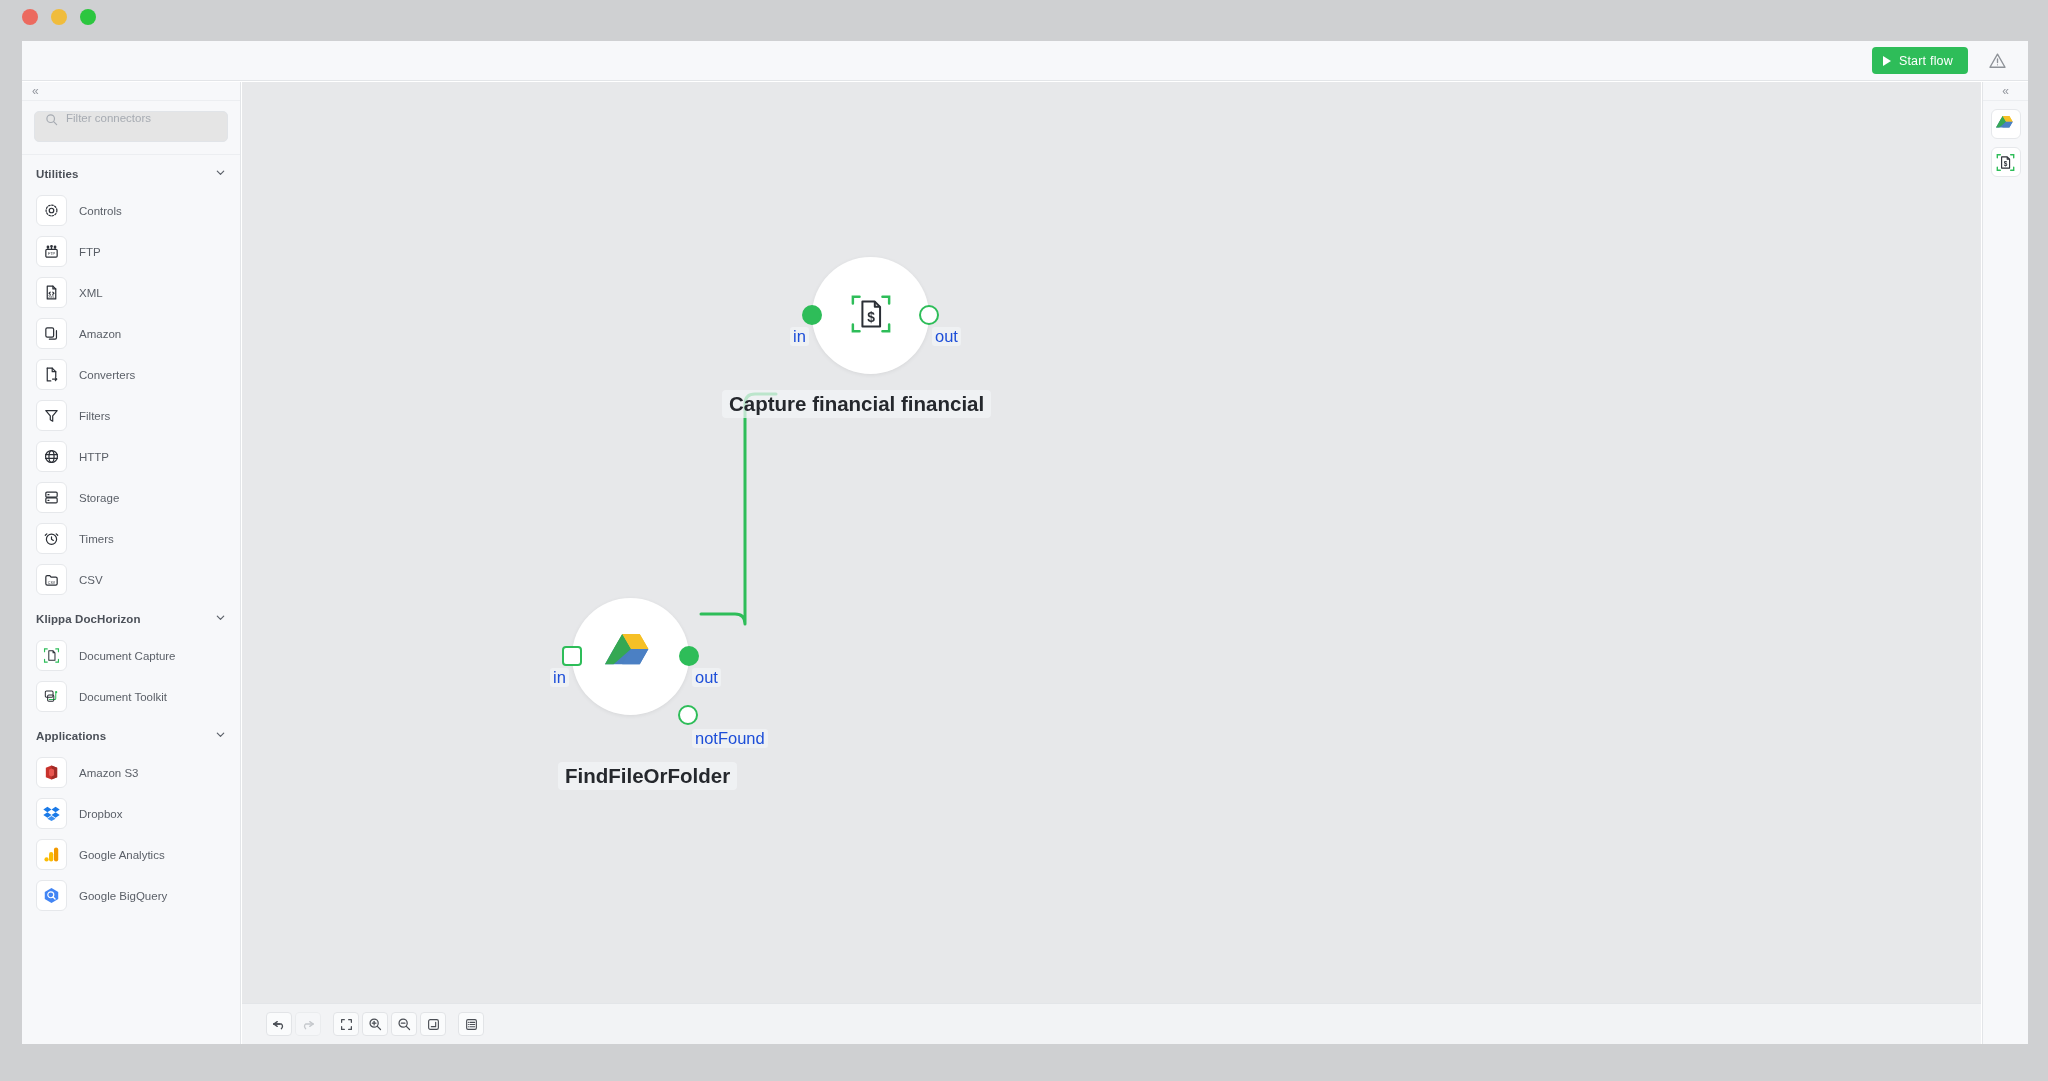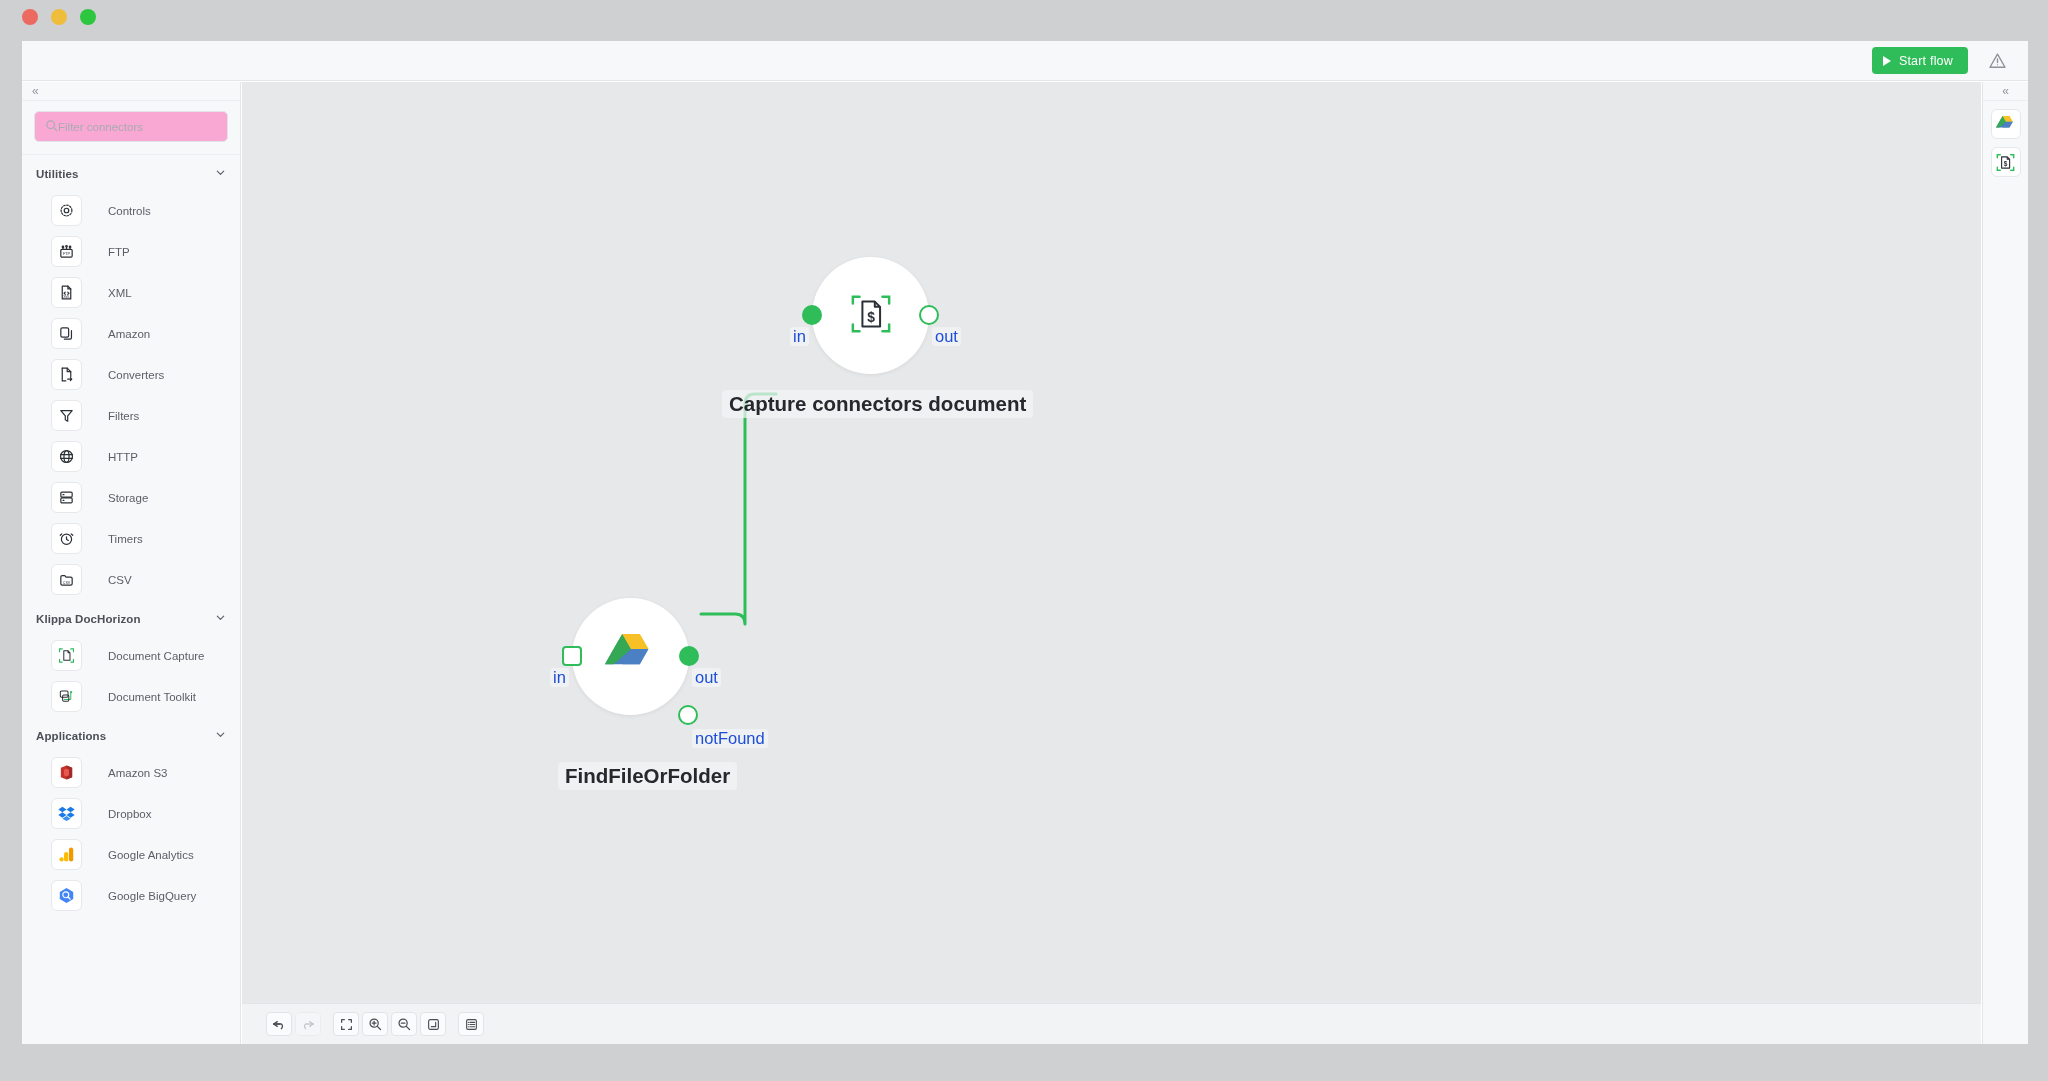--- a/index.html
+++ b/index.html
@@ -73,42 +73,42 @@
     overflow: hidden;
   }
   #sidebar-collapse-row {
     height: 19px; display: flex; align-items: center;
     padding-left: 10px;
     border-bottom: 1px solid #eceef1;
   }
   .chev-left { color: #93979e; font-size: 12px; line-height: 1; cursor: pointer; }
   #filter-wrap { padding: 10px 12px 12px 12px; border-bottom: 1px solid #eceef1; }
   #filter-box {
-    display: flex; align-items: center; gap: 0;
+    display: flex; align-items: flex-start; gap: 8px;
     height: 31px; padding: 0 10px;
-    background: #f9a8d4; border: 1px solid #e1e4e8; border-radius: 5px;
+    background: #e5e5e5; border: 1px solid #e1e4e8; border-radius: 5px;
   }
   #filter-input {
     border: none; outline: none; background: transparent;
     font-size: 11.5px; color: #3d4148; width: 100%;
     font-family: "Liberation Sans", sans-serif;
   }
   #filter-input::placeholder { color: #a6abb2; }
 
   .group-header {
     display: flex; align-items: flex-end; justify-content: space-between;
     padding: 12px 14px 10px 14px;
     font-size: 11.5px; font-weight: 700; color: #4b5058;
     letter-spacing: .1px; cursor: pointer;
   }
   .group-header .chev-down { color: #5b6069; font-size: 11px; }
 
   .connector-item {
-    display: flex; align-items: center; gap: 26px;
-    padding: 5px 29px; cursor: pointer;
+    display: flex; align-items: center; gap: 12px;
+    padding: 5px 14px; cursor: pointer;
   }
   .conn-icon {
     width: 31px; height: 31px; flex: 0 0 31px;
     background: #ffffff; border: 1px solid #e6e8eb; border-radius: 6px;
     display: flex; align-items: center; justify-content: center;
   }
   .conn-label { font-size: 11.5px; color: #5a5f67; white-space: nowrap; }
 
   
   #canvas-area {
@@ -433,21 +433,21 @@
               <path d="M13 9 H26 L31.5 14.5 V35 H13 Z" fill="#ffffff" stroke="#2b2f36" stroke-width="2.1" stroke-linejoin="round"></path>
               <path d="M26 9 V14.5 H31.5" fill="none" stroke="#2b2f36" stroke-width="2.1" stroke-linejoin="round"></path>
               <text x="22.2" y="30" font-family="Liberation Sans, sans-serif" font-size="14.5" font-weight="700" fill="#2b2f36" text-anchor="middle">$</text>
             </svg>
           </span>
         </div>
         <div class="port filled" style="left:-10px; top:48px;"></div>
         <span class="port-label" style="left:-22px; top:70px;">in</span>
         <div class="port" style="left:107px; top:48px;"></div>
         <span class="port-label" style="left:120px; top:70px;">out</span>
-        <div class="node-title" style="left:-90px; top:133px;">Capture connectors document</div>
+        <div class="node-title" style="left:-90px; top:133px;">Capture financial financial</div>
       </div>
 
       <div class="node" style="left:330px; top:516px; width:200px; height:200px;">
         <div class="node-circle" style="left:0; top:0;">
           <span>
             <svg width="52" height="46" viewBox="0 0 52 46">
               <path d="M17.3 2 L34.7 2 L43.4 17 L26 17 Z" fill="#f7c223"></path>
               <path d="M17.3 2 L26 17 L17.3 32.2 L8.6 17 Z" fill="#2f9b4e"></path>
               <path d="M8.6 17 L43.4 17 L34.7 32.2 L0 32.2 Z" fill="#4a7fc1"></path>
               <path d="M17.3 2 L8.6 17 L0 32.2 L8.6 32.2 L26 17 Z" fill="#35a853"></path>

